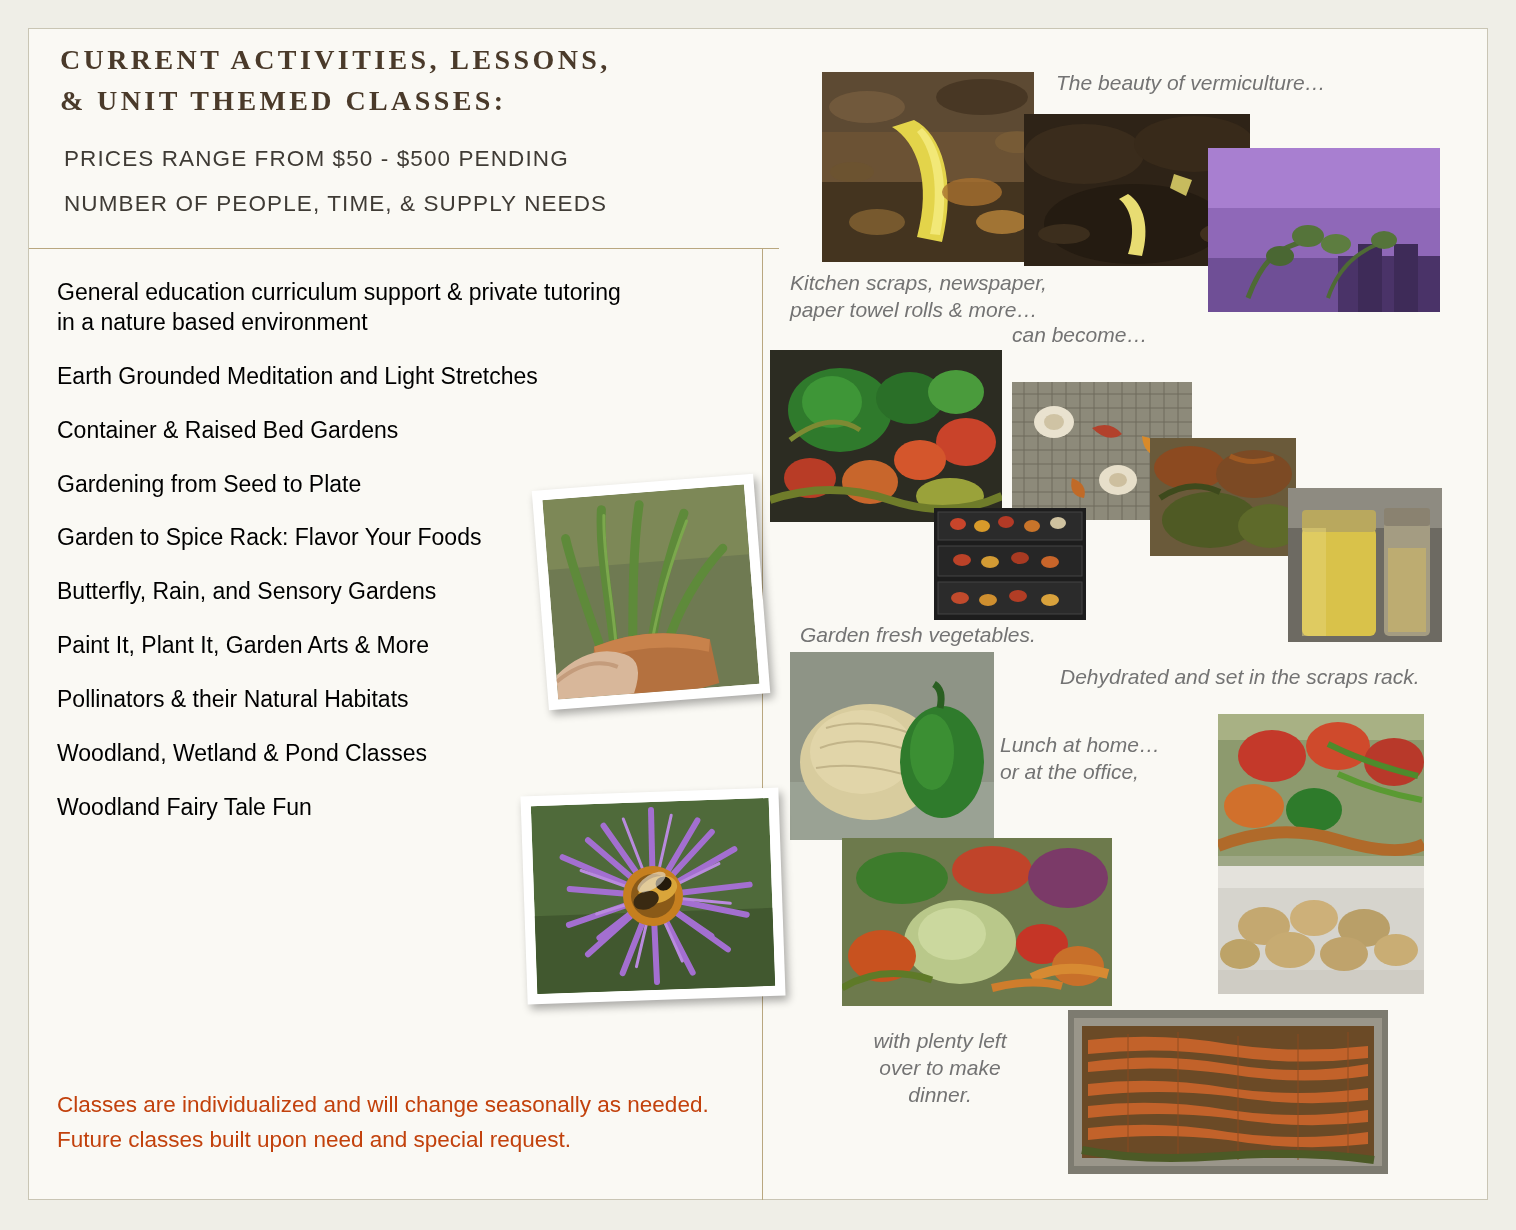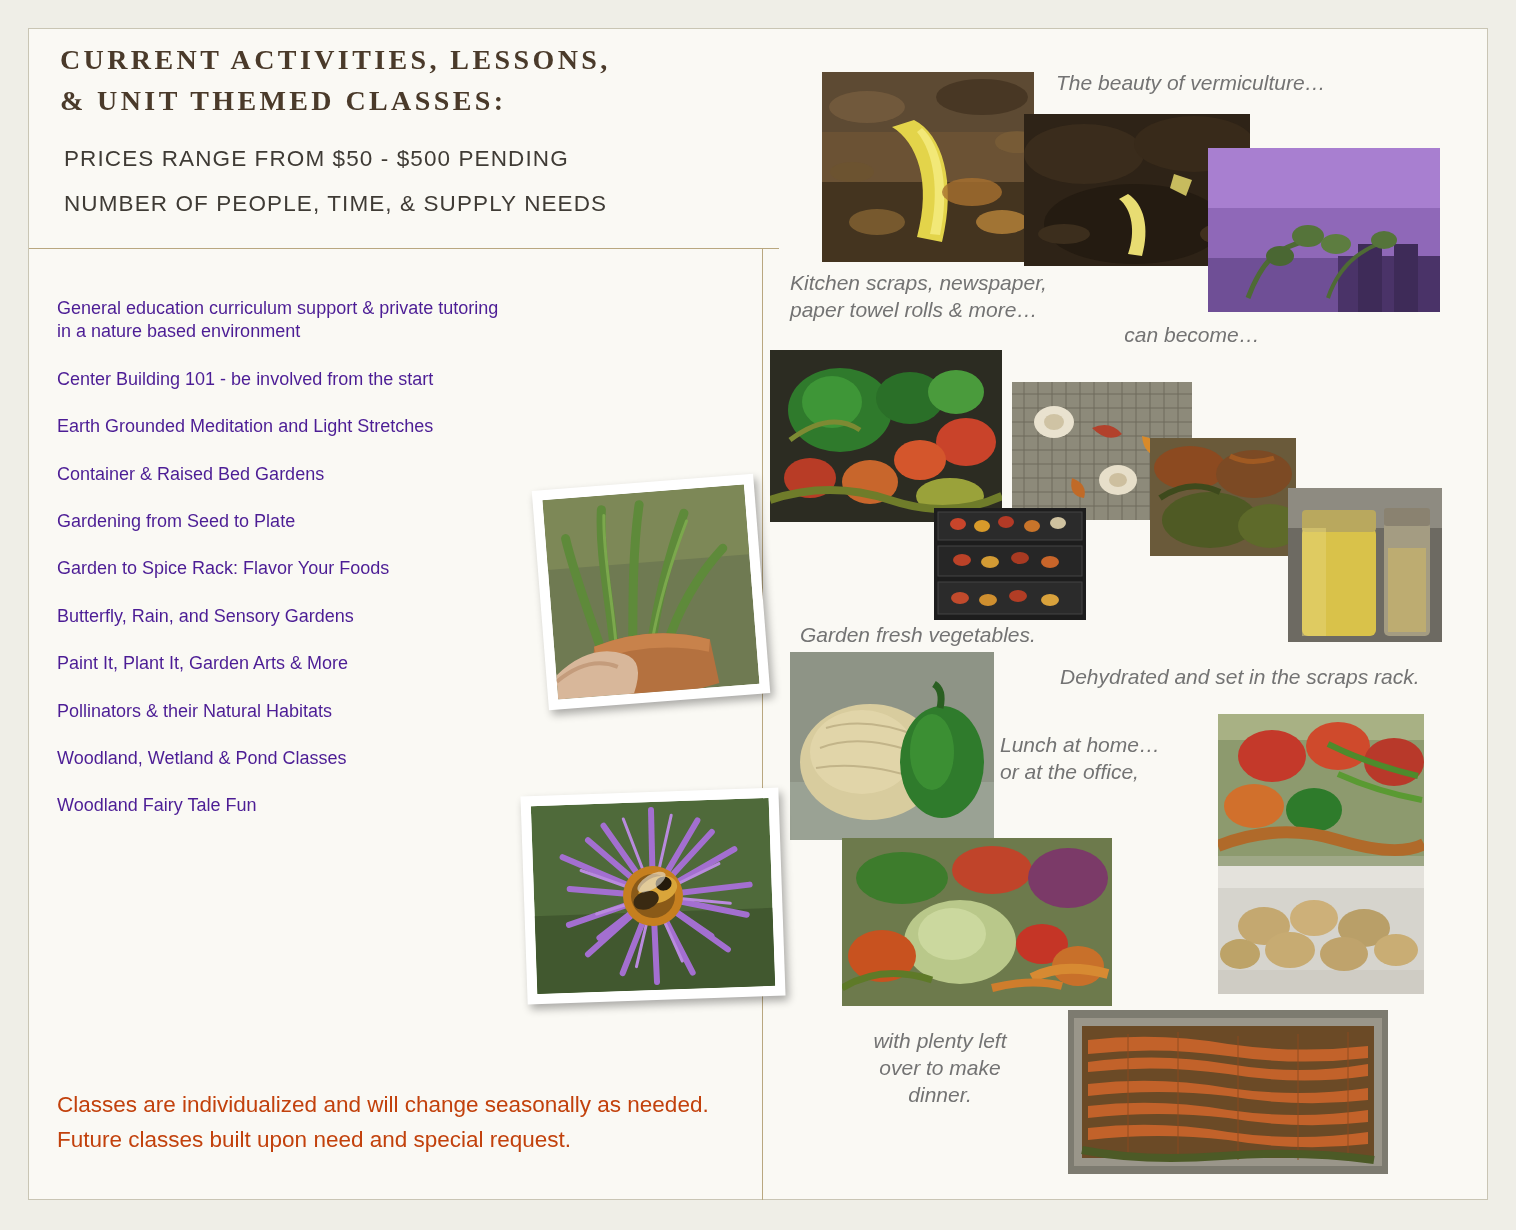--- a/index.html
+++ b/index.html
@@ -71,26 +71,25 @@
   }
 
   
   .list {
     position: absolute;
     left: 57px;
     top: 278px;
     width: 700px;
   }
   .list-item {
-    font-size: 18px;
-    color: #4c1d95;
+    font-size: 23px;
+    color: #000000;
     line-height: 1.3;
     margin-bottom: 24px;
     white-space: pre-line;
-    margin-top: 19px;
   }
   .footnote {
     position: absolute;
     left: 57px;
     top: 1088px;
     width: 720px;
     font-size: 22.5px;
     color: #c2410c;
     line-height: 1.55;
   }
@@ -135,21 +134,20 @@
     <div class="subtitle">PRICES RANGE FROM $50 - $500 PENDING</div>
     <div class="subtitle" style="margin-top:12px;">NUMBER OF PEOPLE, TIME, &amp; SUPPLY NEEDS</div>
   </div>
 
   <div class="hrule"></div>
   <div class="vrule"></div>
 
   <div class="list">
     <div class="list-item">General education curriculum support &amp; private tutoring
  in a nature based environment</div>
-    <div class="list-item">Center Building 101 - be involved from the start</div>
     <div class="list-item">Earth Grounded Meditation and Light Stretches</div>
     <div class="list-item">Container &amp; Raised Bed Gardens</div>
     <div class="list-item">Gardening from Seed to Plate</div>
     <div class="list-item">Garden to Spice Rack: Flavor Your Foods</div>
     <div class="list-item">Butterfly, Rain, and Sensory Gardens</div>
     <div class="list-item">Paint It, Plant It, Garden Arts &amp; More</div>
     <div class="list-item">Pollinators &amp; their Natural Habitats</div>
     <div class="list-item">Woodland, Wetland &amp; Pond Classes</div>
     <div class="list-item">Woodland Fairy Tale Fun</div>
   </div>
@@ -440,21 +438,21 @@
       <ellipse cx="130" cy="82" rx="8" ry="7" fill="#241a0c"></ellipse>
       <ellipse cx="118" cy="80" rx="16" ry="7" fill="#e8e4d8" opacity="0.6" transform="rotate(-30 118 80)"></ellipse>
     </svg>
   </div>
 
   <div class="caption" style="left:1056px; top:70px; width:380px;">The beauty of vermiculture…</div>
 
   <div class="caption" style="left:790px; top:270px; width:330px;">Kitchen scraps, newspaper,
 paper towel rolls &amp; more…</div>
 
-  <div class="caption" style="left:1062px; top:322px; width:260px;text-align:center;">can become…</div>
+  <div class="caption" style="left:1012px; top:322px; width:260px;">can become…</div>
 
 
   <div class="caption" style="left:800px; top:622px; width:300px;">Garden fresh vegetables.</div>
 
   <div class="caption" style="left:1060px; top:664px; width:420px;">Dehydrated and set in the scraps rack.</div>
 
   <div class="caption" style="left:1000px; top:732px; width:230px;">Lunch at home…
 or at the office,</div>
 
   <div class="caption" style="left:850px; top:1028px; width:180px; text-align:center;">with plenty left

